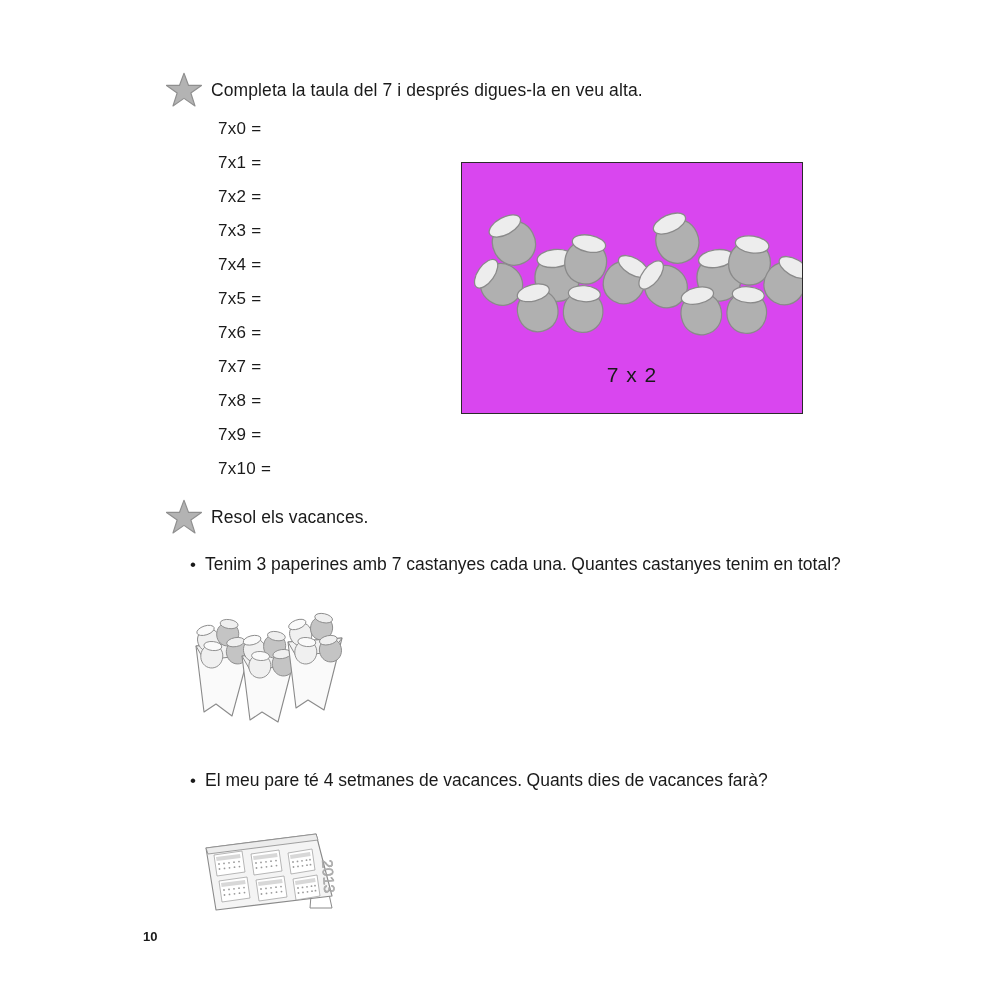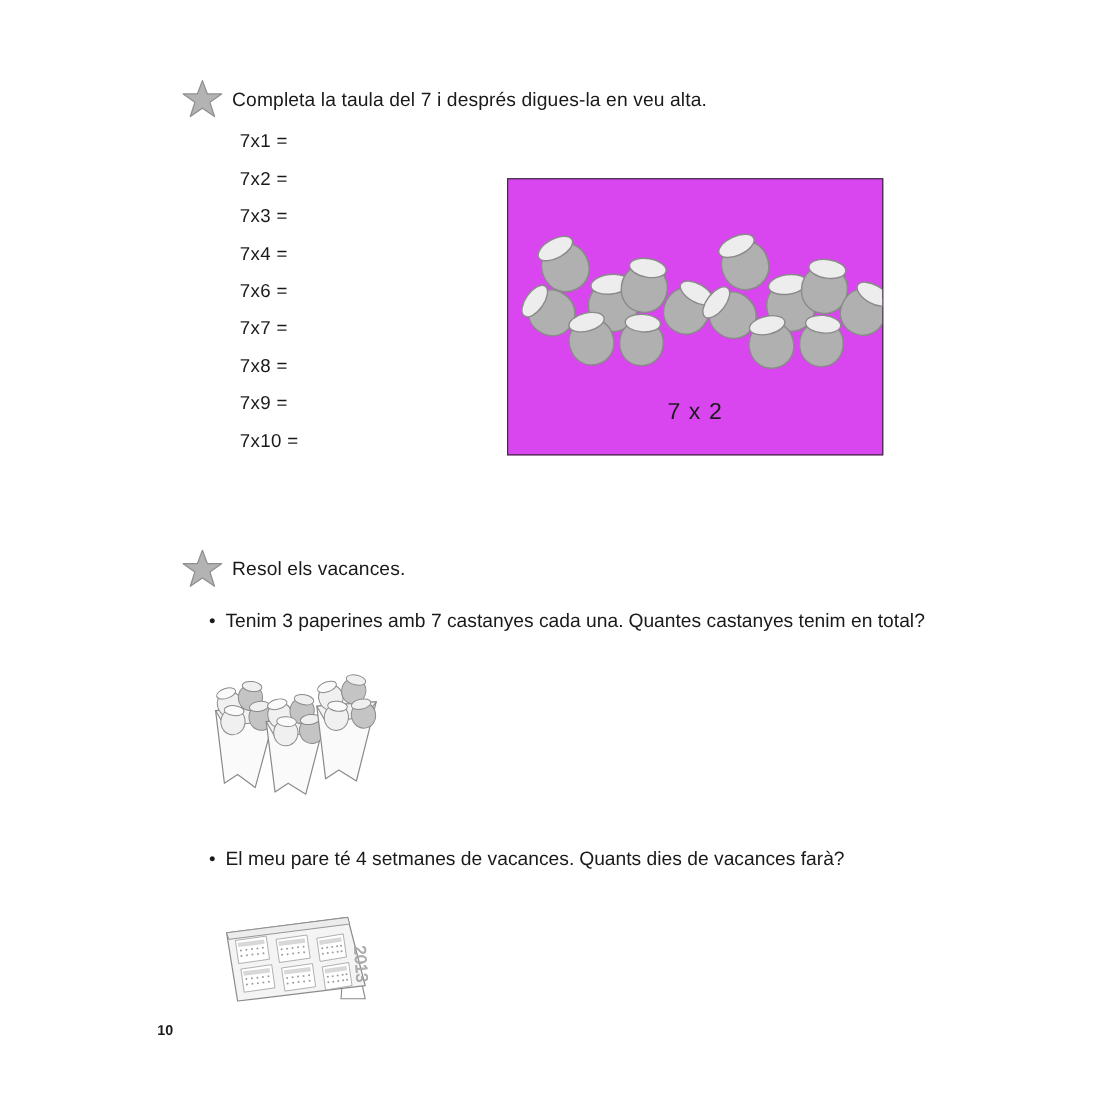--- a/index.html
+++ b/index.html
@@ -147,24 +147,26 @@
 <div class="page">
 
   <div class="exercise-head" style="left:165px; top:71px;">
     <svg class="star-icon" viewBox="0 0 100 100">
       <polygon points="50,6 62,38 96,38 68,58 79,92 50,72 21,92 32,58 4,38 38,38" fill="#b3b3b3" stroke="#8f8f8f" stroke-width="3" stroke-linejoin="round"></polygon>
     </svg>
     <span class="exercise-title">Completa la taula del 7 i després digues-la en veu alta.</span>
   </div>
 
   <div class="times-list">
+    <div class="times-row">7x0 =</div>
     <div class="times-row">7x1 =</div>
     <div class="times-row">7x2 =</div>
     <div class="times-row">7x3 =</div>
     <div class="times-row">7x4 =</div>
+    <div class="times-row">7x5 =</div>
     <div class="times-row">7x6 =</div>
     <div class="times-row">7x7 =</div>
     <div class="times-row">7x8 =</div>
     <div class="times-row">7x9 =</div>
     <div class="times-row">7x10 =</div>
   </div>
 
   <div class="illus-box">
     <svg class="illus-svg" viewBox="0 0 342 252">
       <defs>

